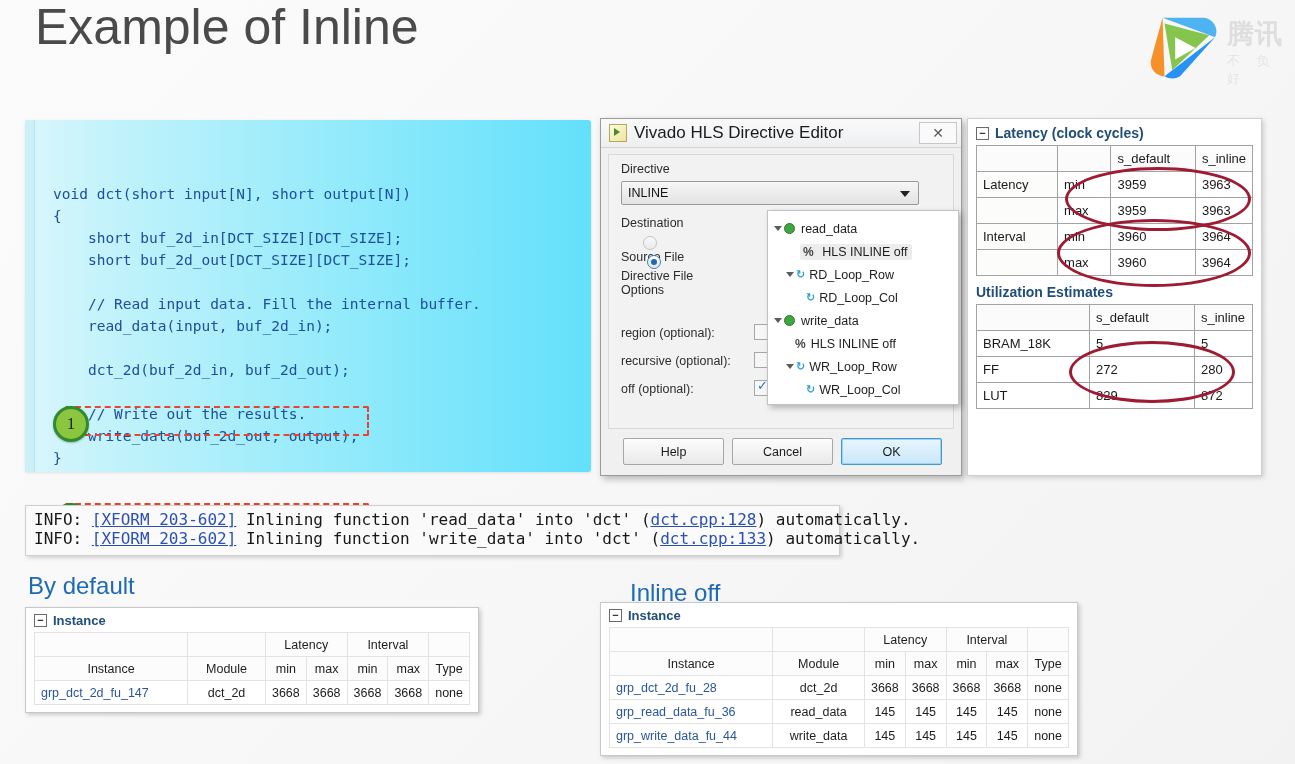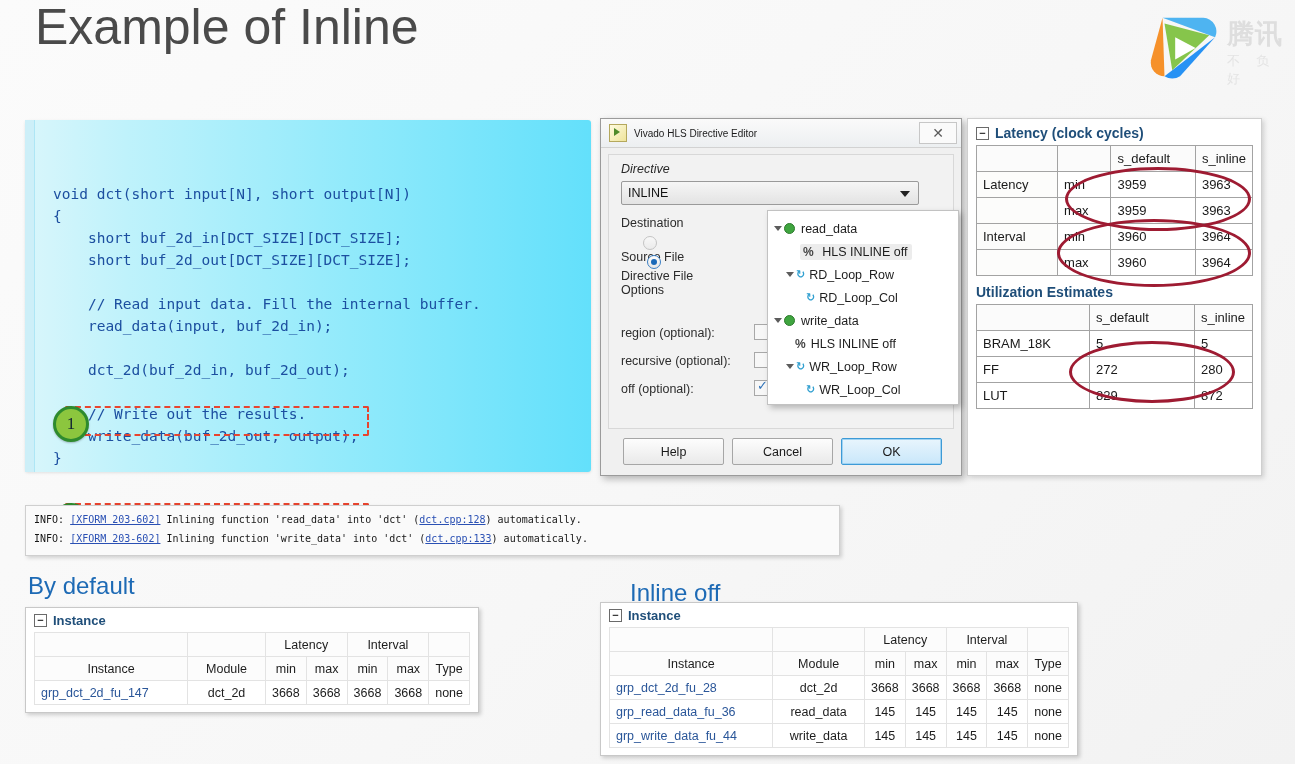--- a/index.html
+++ b/index.html
@@ -79,30 +79,30 @@
   }
   #dlg-title .appicon {
     width:16px; height:16px; margin-right:7px;
     background:linear-gradient(135deg,#fefbe0,#efe49a); border:1px solid #b4a85d;
     position:relative;
   }
   #dlg-title .appicon:after{
     content:""; position:absolute; left:4px; top:3px; width:0;height:0;
     border-left:6px solid #4e8b2a; border-top:4px solid transparent; border-bottom:4px solid transparent;
   }
-  #dlg-title .t { font-size:10px; color:#1b1b1b; flex:1;}
+  #dlg-title .t { font-size:17px; color:#1b1b1b; flex:1;}
   #dlg-close {
     width:36px; height:20px; background:#fafafa; border:1px solid #c7c7c7;
     display:flex; align-items:center; justify-content:center; color:#5a5a5a;
     font-size:14px; font-family:"DejaVu Sans", sans-serif;
   }
   #dlg-body { position:absolute; left:7px; top:35px; right:7px; bottom:46px;
               background:#f2f2f2; border:1px solid #d8d8d8; }
   .grp-label { position:absolute; font-size:12.5px; color:#2a2a2a;}
-  #lbl-directive { left:12px; top:7px;font-style:italic; }
+  #lbl-directive { left:12px; top:7px; }
   #combo {
     position:absolute; left:12px; top:26px; width:290px; height:22px;
     background:linear-gradient(to bottom,#f6f6f6,#e3e3e3);
     border:1px solid #9a9a9a; border-radius:2px;
     font-size:12.5px; color:#111; display:flex; align-items:center; padding-left:6px;
   }
   #combo .arrow { position:absolute; right:8px; top:9px; width:0;height:0;
     border-left:5px solid transparent;border-right:5px solid transparent;border-top:6px solid #222;}
   #lbl-dest { left:12px; top:61px; }
   .radio-row { position:absolute; left:12px; font-size:12.5px; color:#2d2d2d;
@@ -178,21 +178,21 @@
   .ellipse {
     position:absolute; border:3.5px solid #9e1b32; border-radius:50%;
     pointer-events:none;
   }
 
   
   #infolog {
     position:absolute; left:25px; top:505px; width:805px; height:45px;
     background:#fafafa; border:1px solid #cfcfcf;
     box-shadow:2px 2px 4px rgba(0,0,0,.16);
-    font-family:"DejaVu Sans Mono", monospace; font-size:10px; color:#171717;
+    font-family:"DejaVu Sans Mono", monospace; font-size:16px; color:#171717;
     padding:4px 0 0 8px; line-height:19px; white-space:nowrap;
   }
   #infolog .lnk { color:#2a50b4; text-decoration:underline; }
 
   
   .sec-head { position:absolute; font-size:24px; color:#1d6ab5; font-weight:400; }
   #head-default { left:28px; top:572px; }
   #head-inline  { left:630px; top:562px;margin-top:17px; }
 
   

